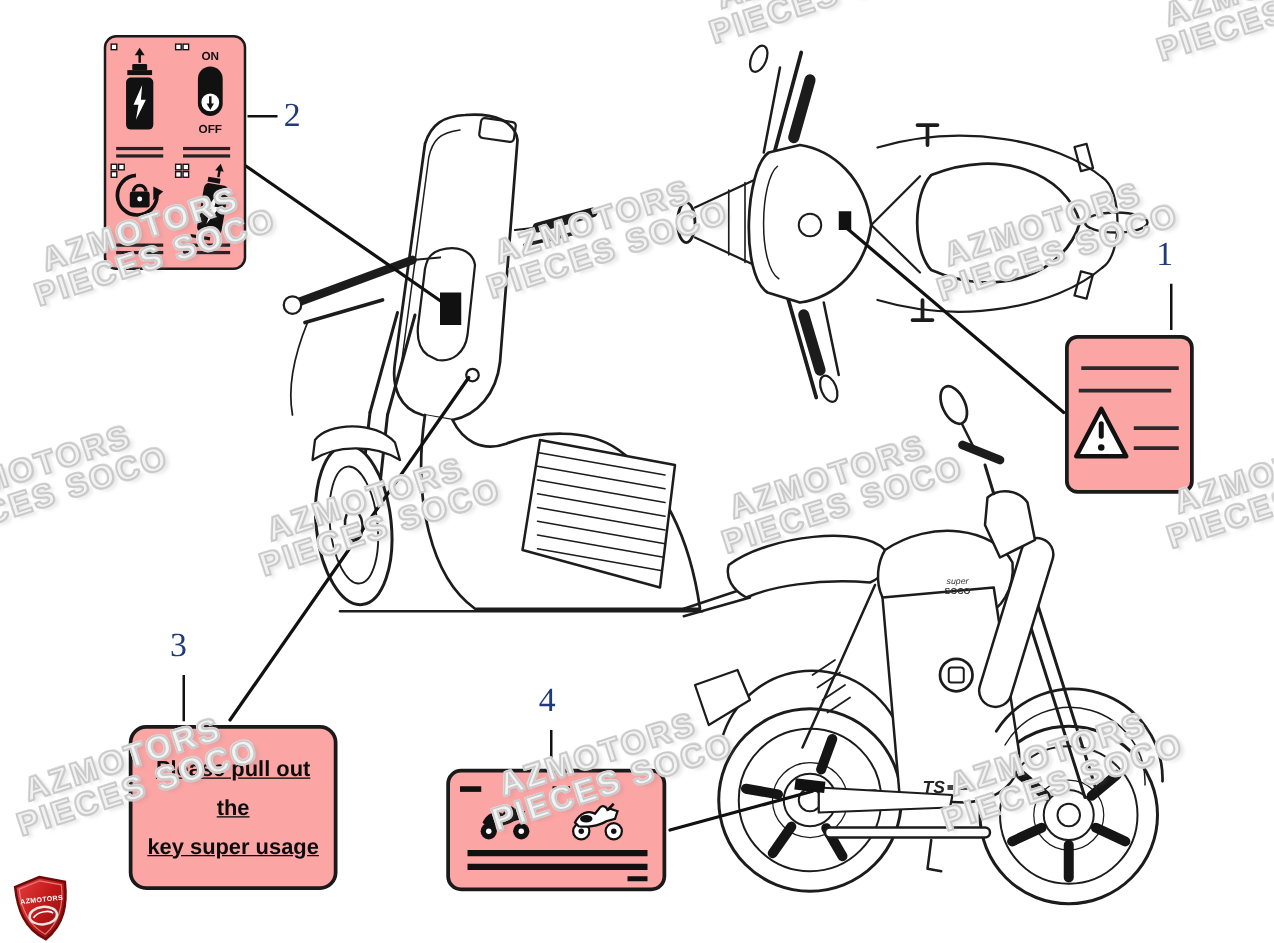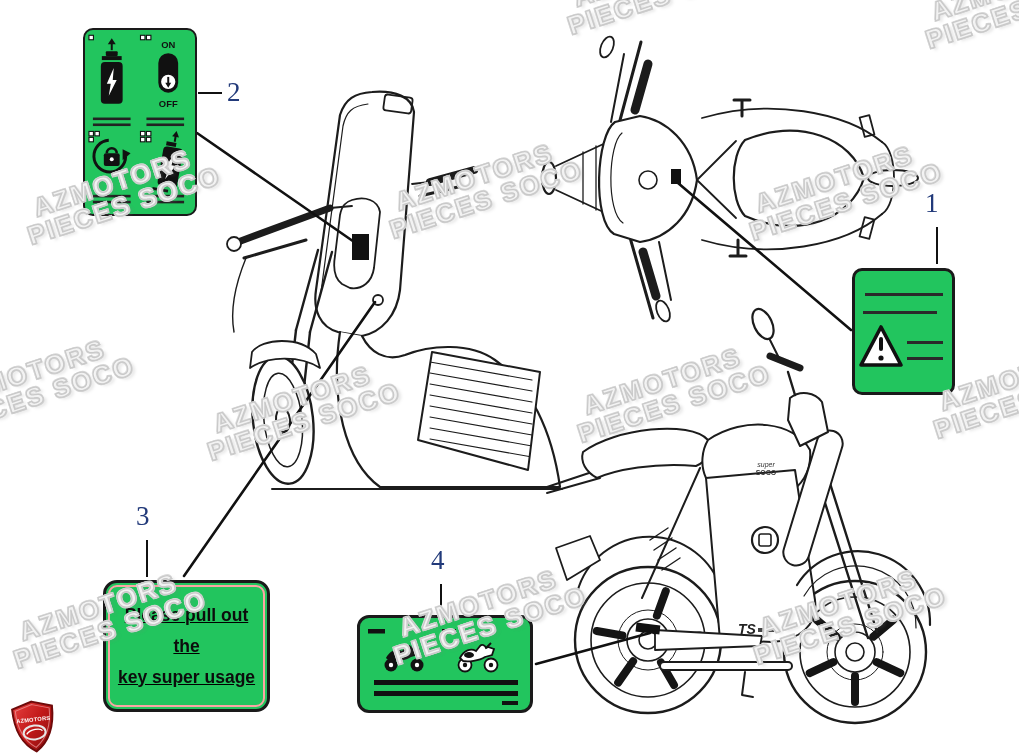--- a/index.html
+++ b/index.html
@@ -9,21 +9,21 @@
 
   
   .wm{position:absolute;z-index:30;pointer-events:none;white-space:nowrap;
       transform:rotate(-18deg);transform-origin:0 0;
       font:700 26px "Liberation Sans",sans-serif;letter-spacing:2px;line-height:26px;
       color:rgba(255,255,255,.70);-webkit-text-stroke:1.3px #c9c9c9;
       text-shadow:1px 1px 0 #d2d2d2,-1px -1px 0 #e0e0e0,1px -1px 0 #dadada,-1px 1px 0 #d6d6d6,3px 3px 3px rgba(130,130,130,.18);}
   .wm .l2{display:block;margin:-1px 0 0 -14px;}
 
   
-  .card{position:absolute;background:#22c55e;border:2.5px solid #1a1a1a;z-index:20;box-sizing:border-box;}
+  .card{position:absolute;background:#fca5a5;border:2.5px solid #1a1a1a;z-index:20;box-sizing:border-box;}
   #label-battery-card{left:83px;top:28px;width:114px;height:188px;border-radius:10px;}
   #label-warning-card{left:852px;top:268px;width:103px;height:127px;border-radius:10px;border-width:3px;}
   #label-key-card{left:103px;top:580px;width:167px;height:132px;border-radius:14px;border-width:3px;}
   #label-key-card .inner{position:absolute;inset:2px;border:2px solid #fca5a5;border-radius:9px;
       display:flex;flex-direction:column;justify-content:center;text-align:center;text-decoration:underline;}
   #label-key-card .txt{font-weight:700;font-size:17.5px;line-height:31px;color:#0c0c0c;letter-spacing:0;}
   #label-moto-card{left:357px;top:615px;width:176px;height:98px;border-radius:12px;border-width:3px;}
 
   
   .callout-num{position:absolute;z-index:20;font-family:"Liberation Serif",serif;

